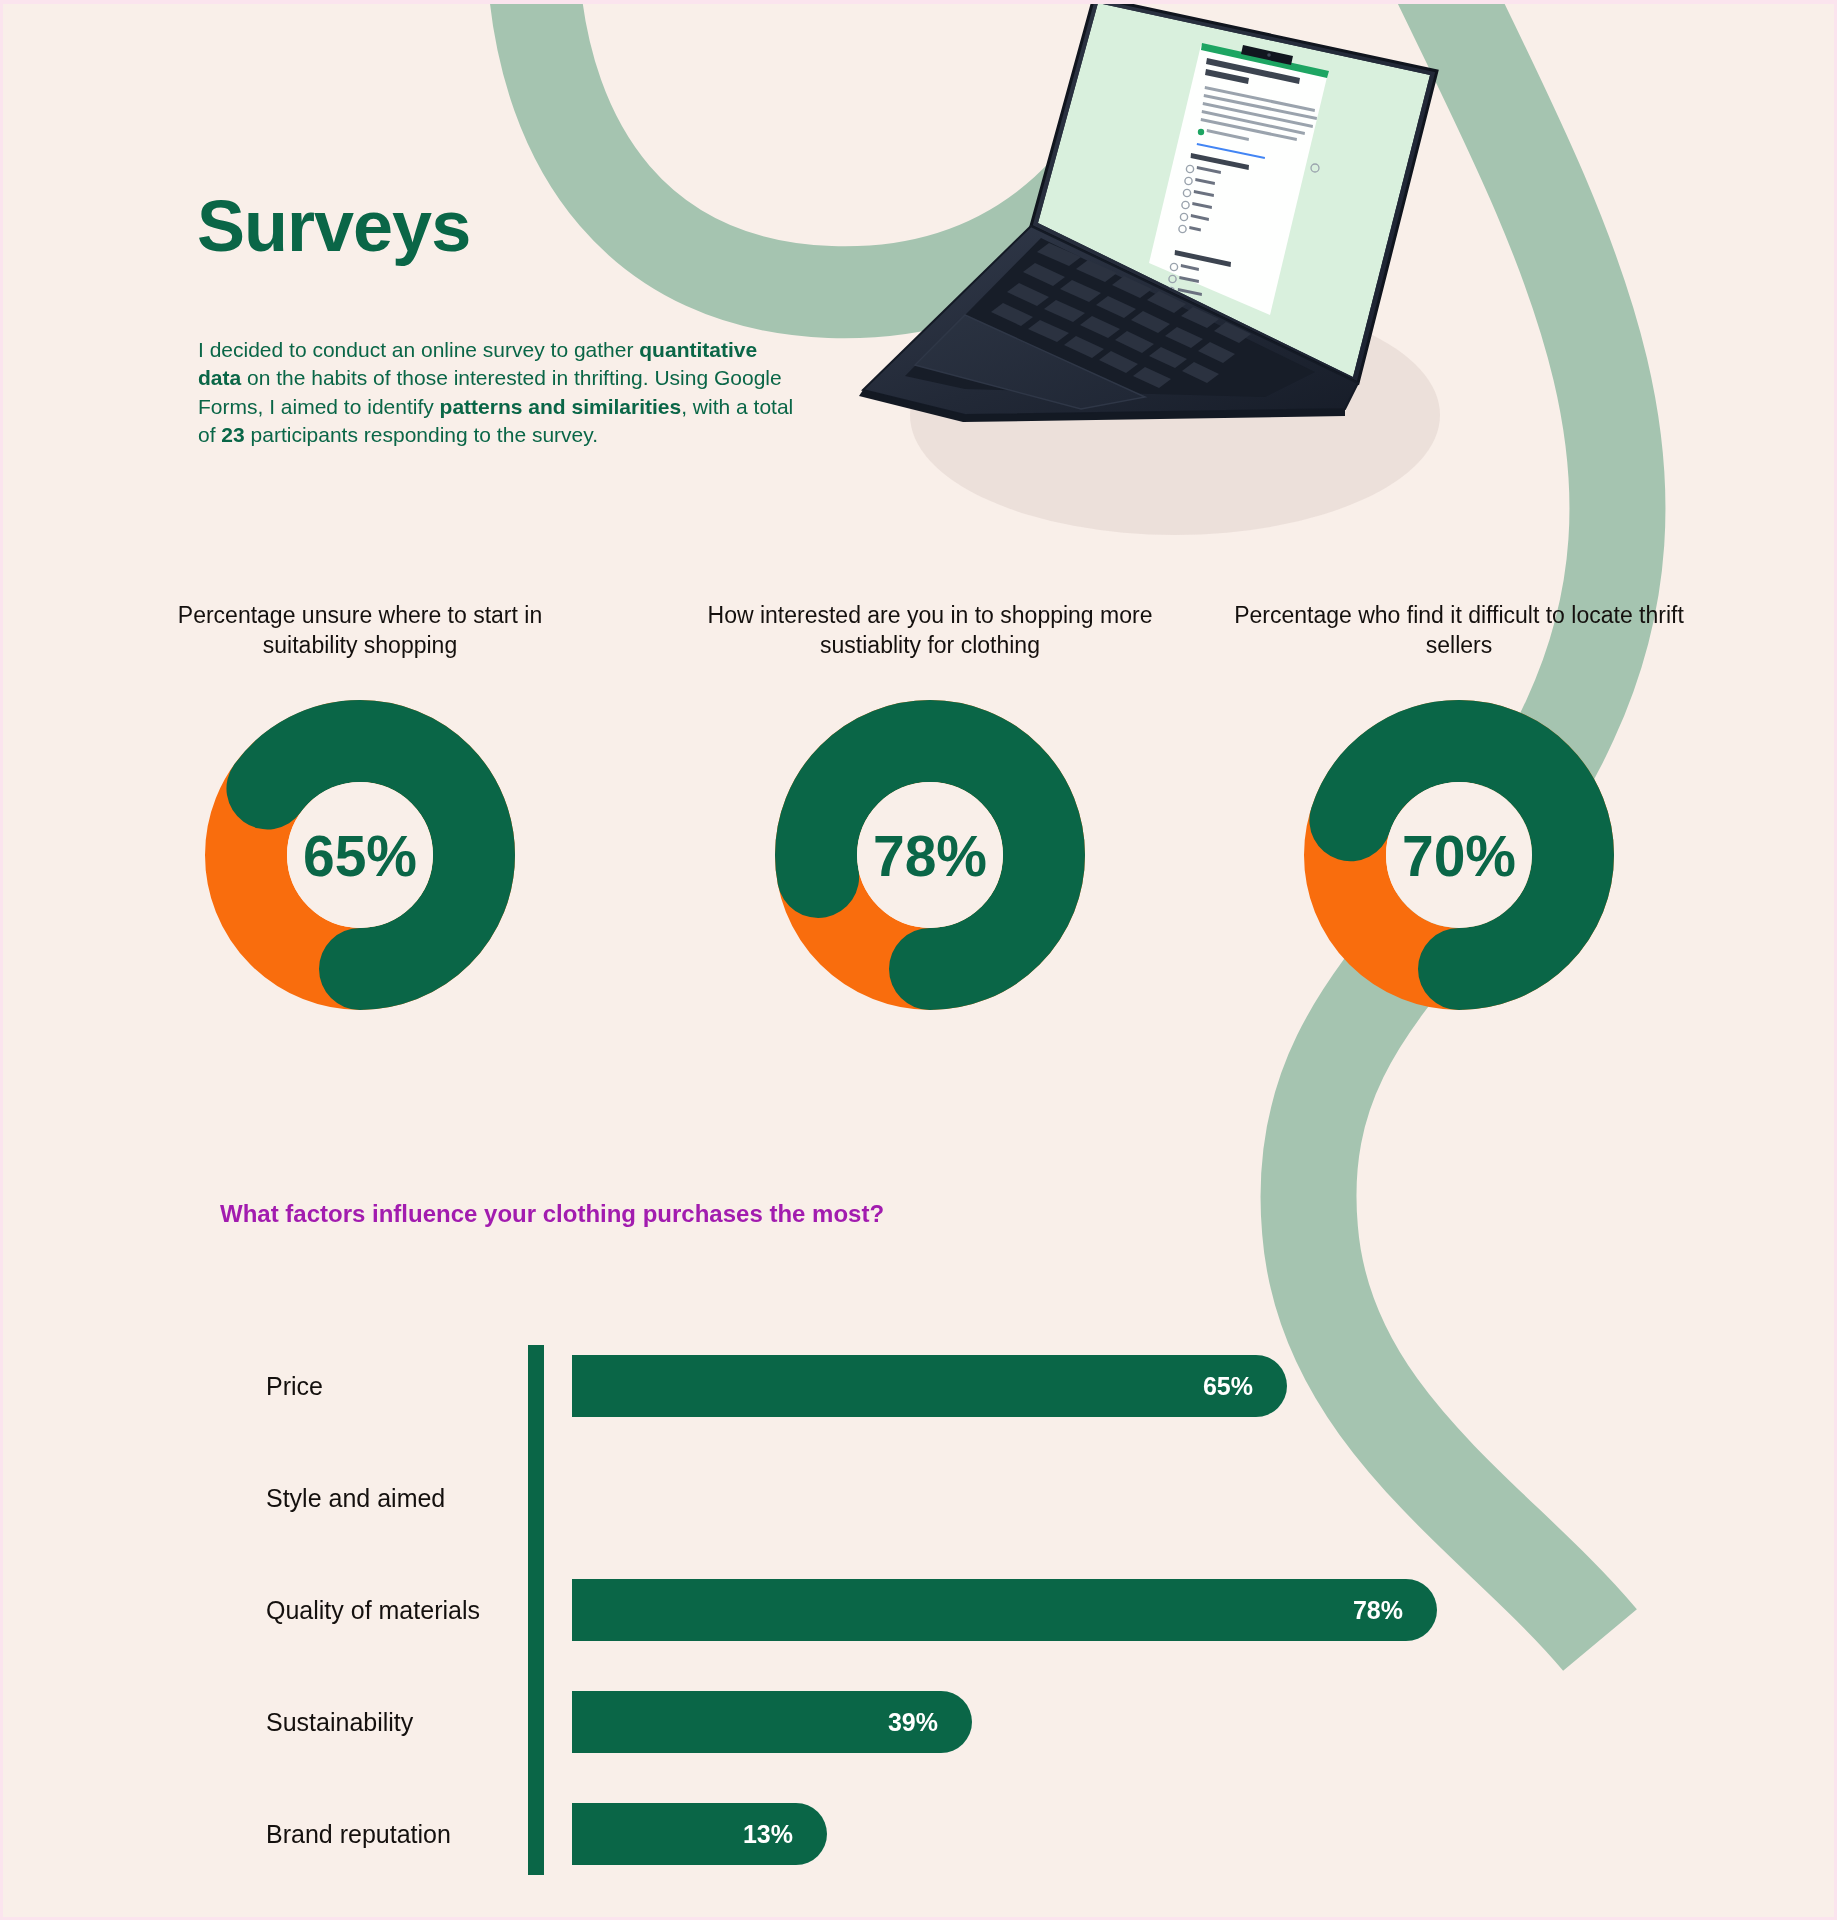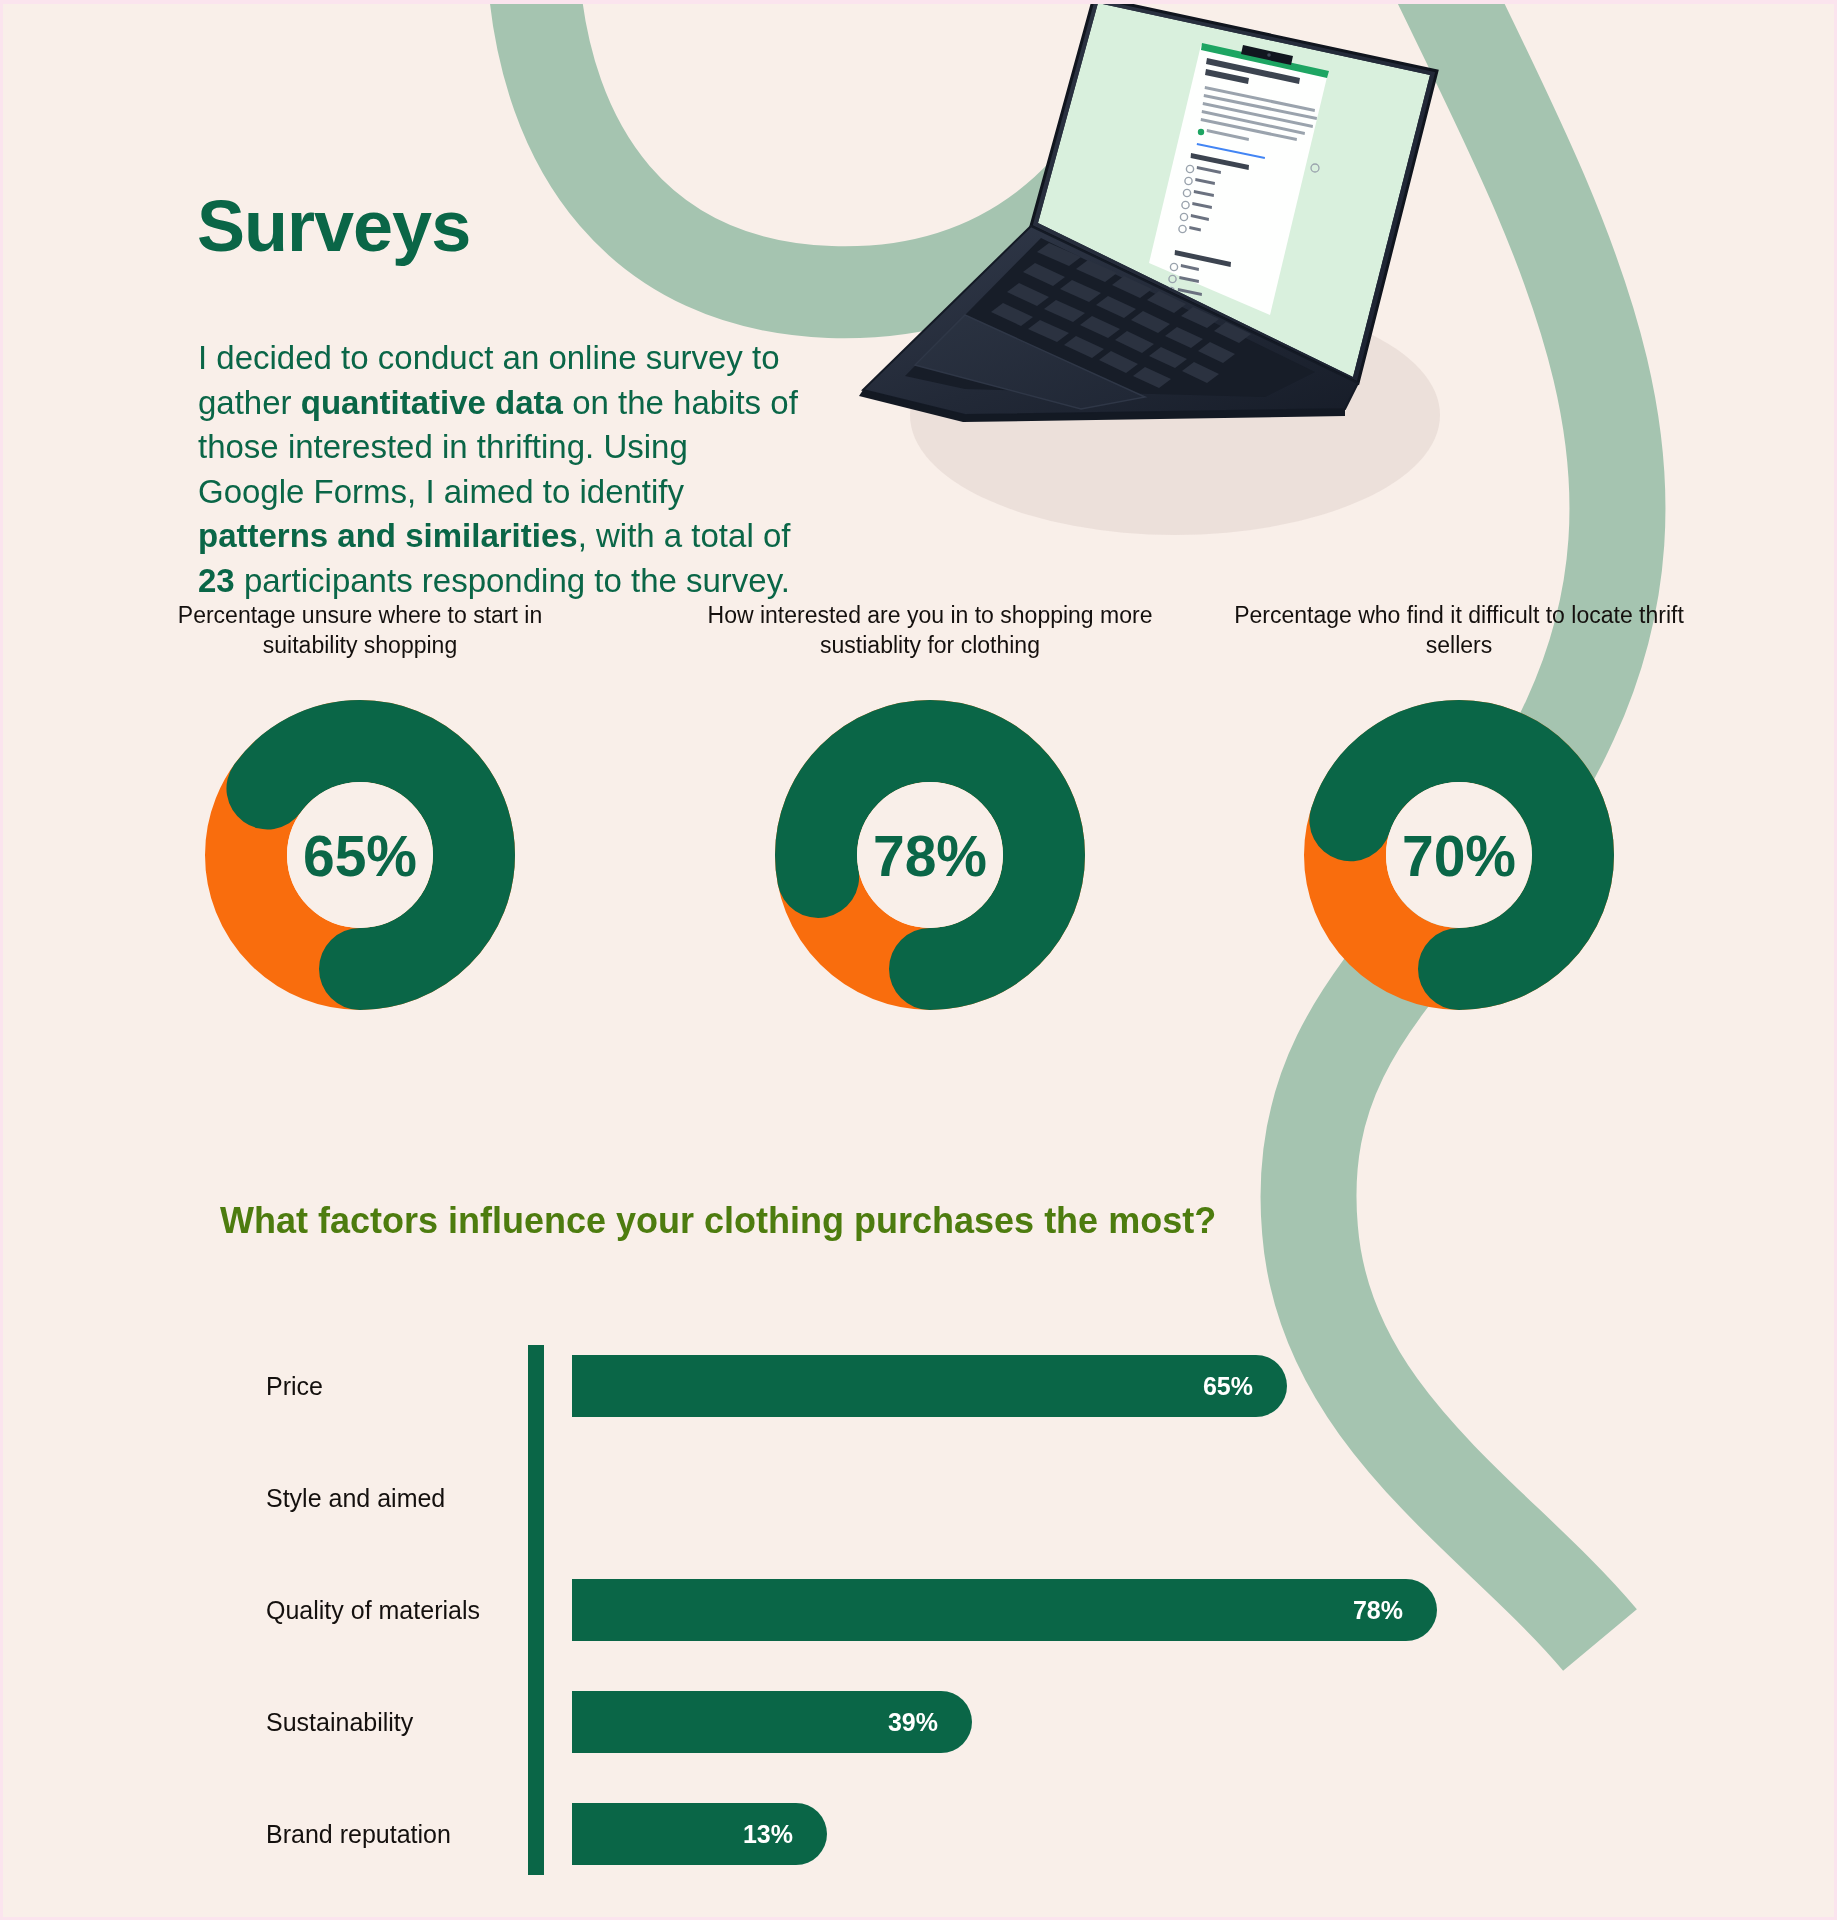--- a/index.html
+++ b/index.html
@@ -22,21 +22,21 @@
   .decor { position:absolute; inset:0; z-index:0; pointer-events:none; }
 
   
   .title {
     position:absolute; left:197px; top:185px;
     font-size:72px; font-weight:bold; letter-spacing:-1px;
     color:#0a6647; z-index:10;
   }
   .intro {
     position:absolute; left:198px; top:336px; width:600px;
-    font-size:33px; line-height:1.35; color:#0a6647; z-index:10;
+    font-size:21px; line-height:1.35; color:#0a6647; z-index:10;
   }
   .intro b { font-weight:bold; }
 
   
   .laptop-wrap { position:absolute; left:845px; top:-15px; width:640px; height:600px; z-index:12; }
 
   
   .donuts { position:absolute; top:600px; left:0; width:1837px; height:460px; z-index:10; }
   .donut-card { position:absolute; width:460px; }
   .donut-card.c1 { left:130px; }
@@ -49,21 +49,21 @@
   .donut-svg-holder { display:flex; justify-content:center; margin-top:14px; }
   .donut-value {
     font-size:57px; font-weight:bold; fill:#0a6647;
     font-family:"Liberation Sans", sans-serif;
   }
 
   
   .bars-section { position:absolute; top:1200px; left:0; width:1837px; z-index:10; }
   .bars-title {
     position:absolute; left:220px; top:0;
-    font-size:36px; font-weight:bold; color:#4d7c0f;
+    font-size:24px; font-weight:bold; color:#a21caf;
   }
   .bars-body { position:absolute; left:0; top:130px; width:1837px; }
 
   .bar-row { position:relative; height:112px; }
   .bar-cat {
     position:absolute; left:222px; top:50%; transform:translateY(-50%);
     font-size:25px; color:#14100e; white-space:nowrap;
   }
   .axis-strip {
     position:absolute; left:528px; top:1345px; width:16px; height:530px;

